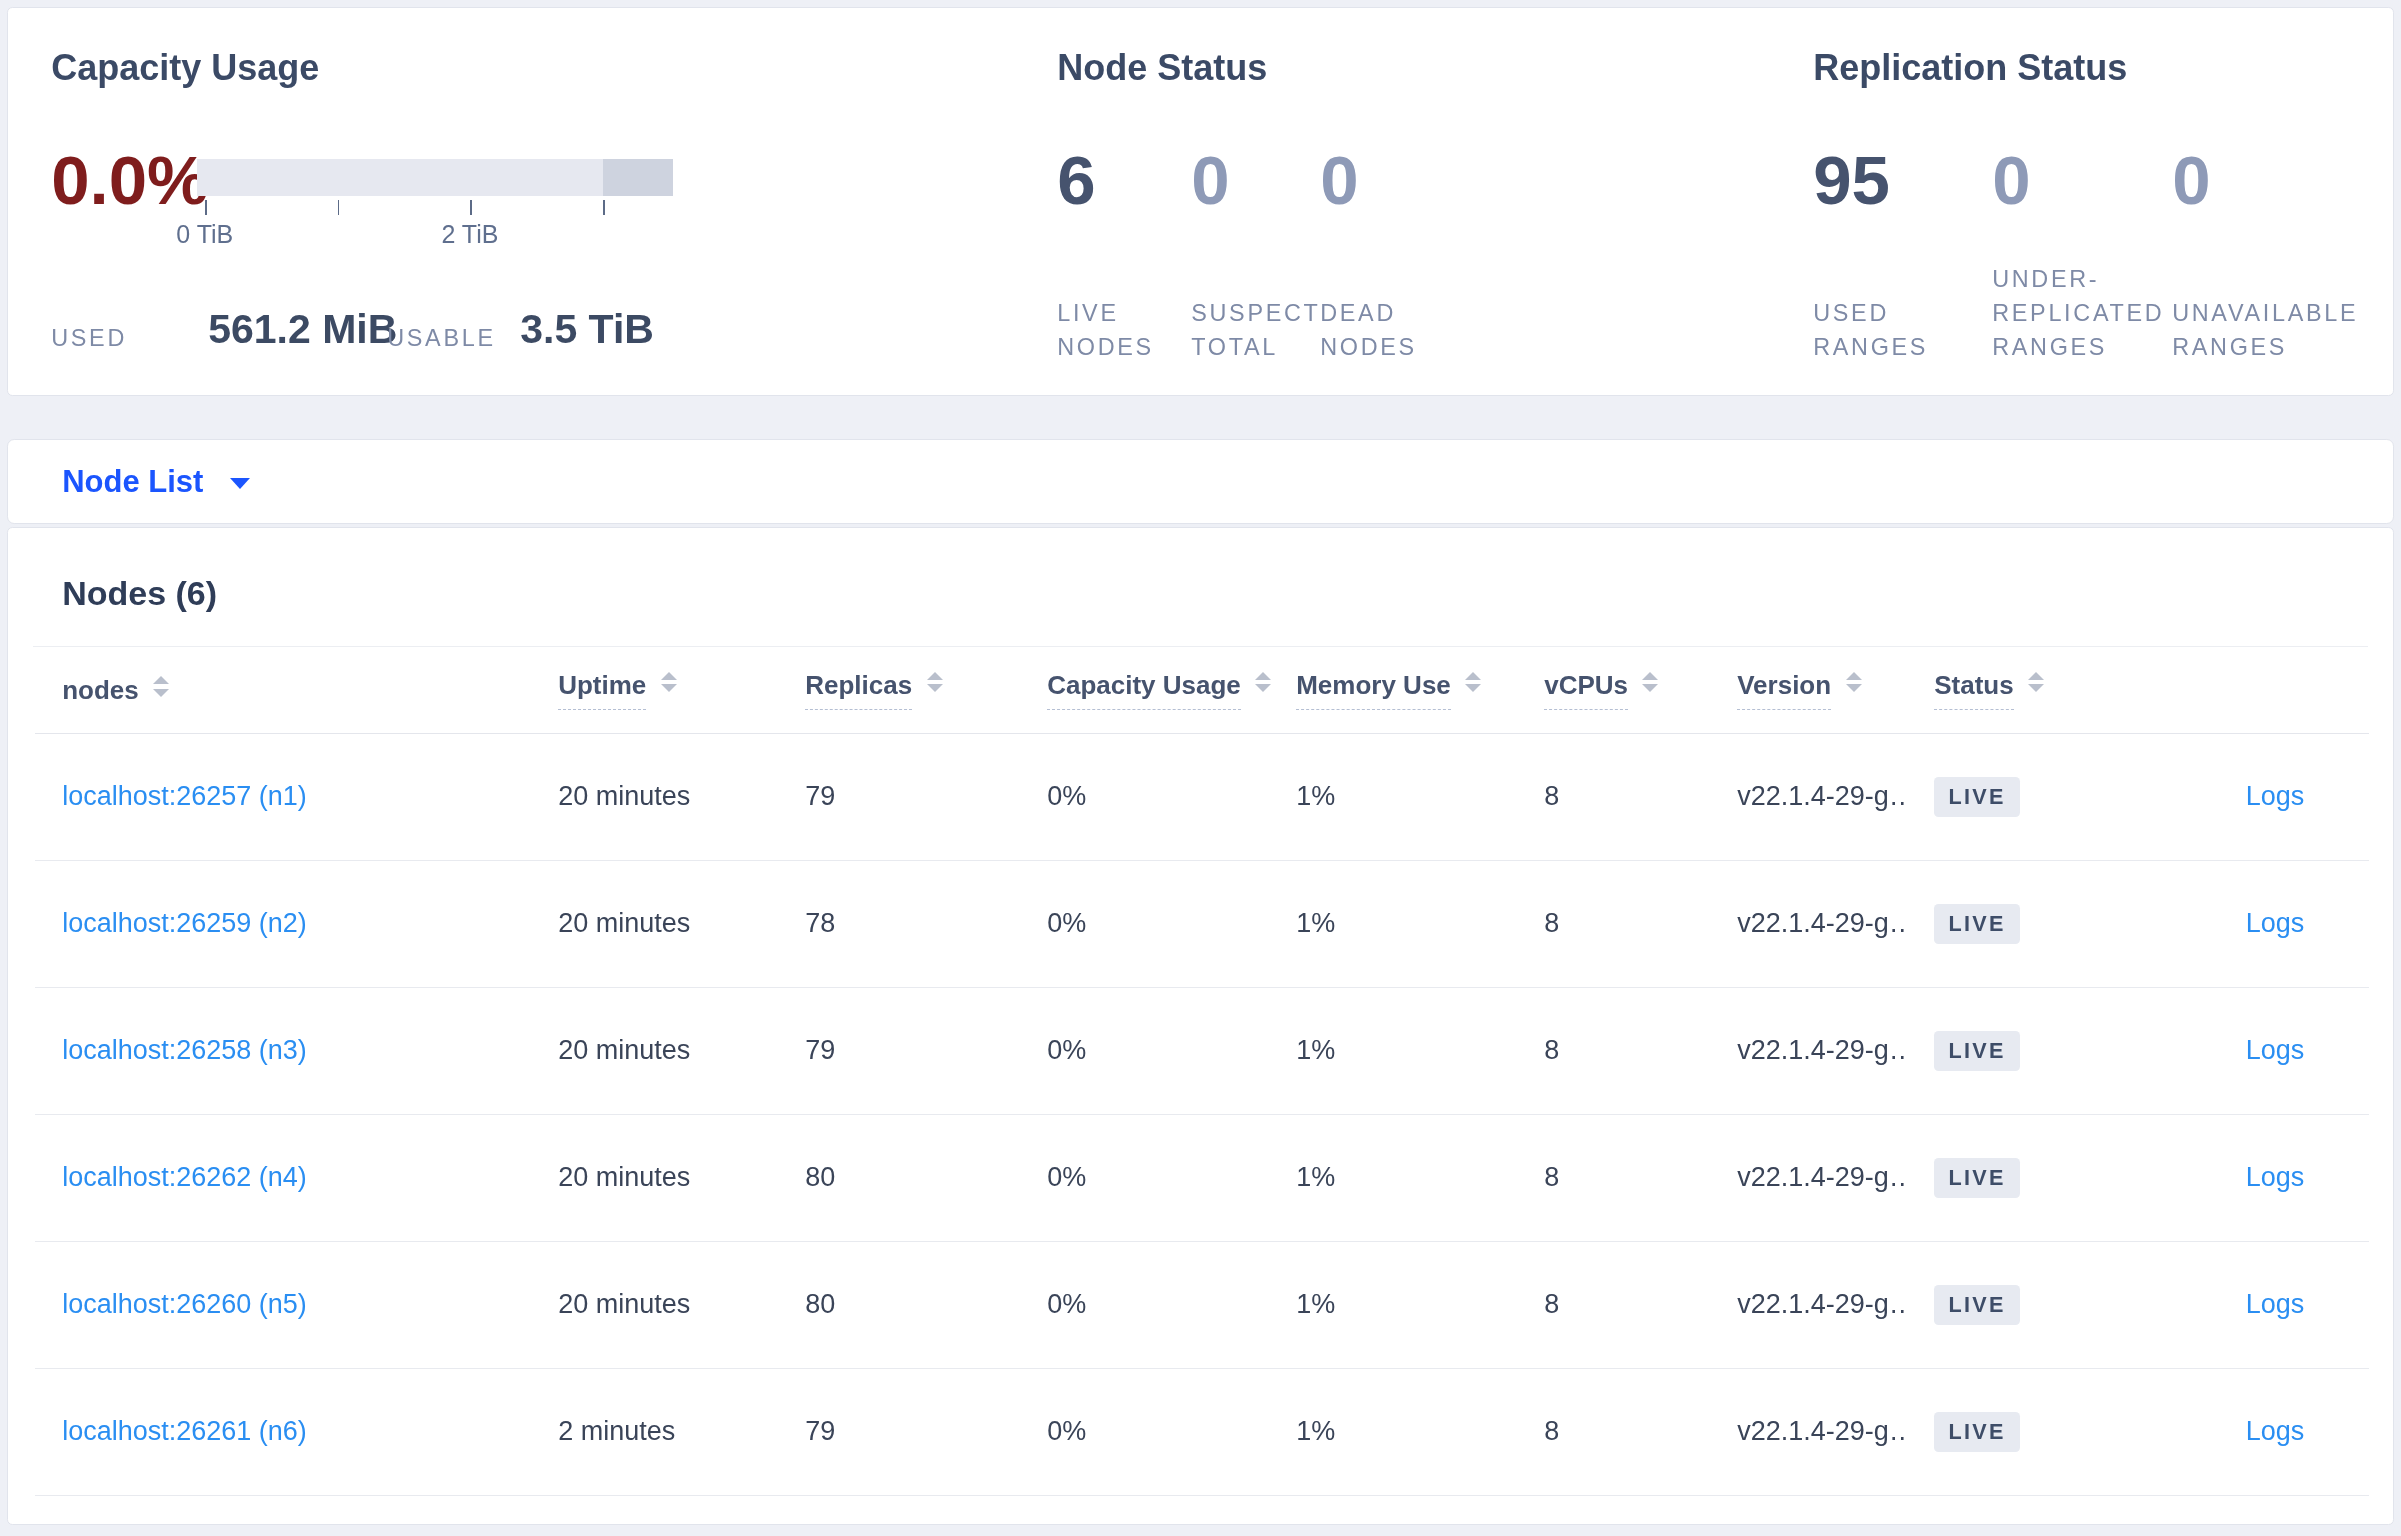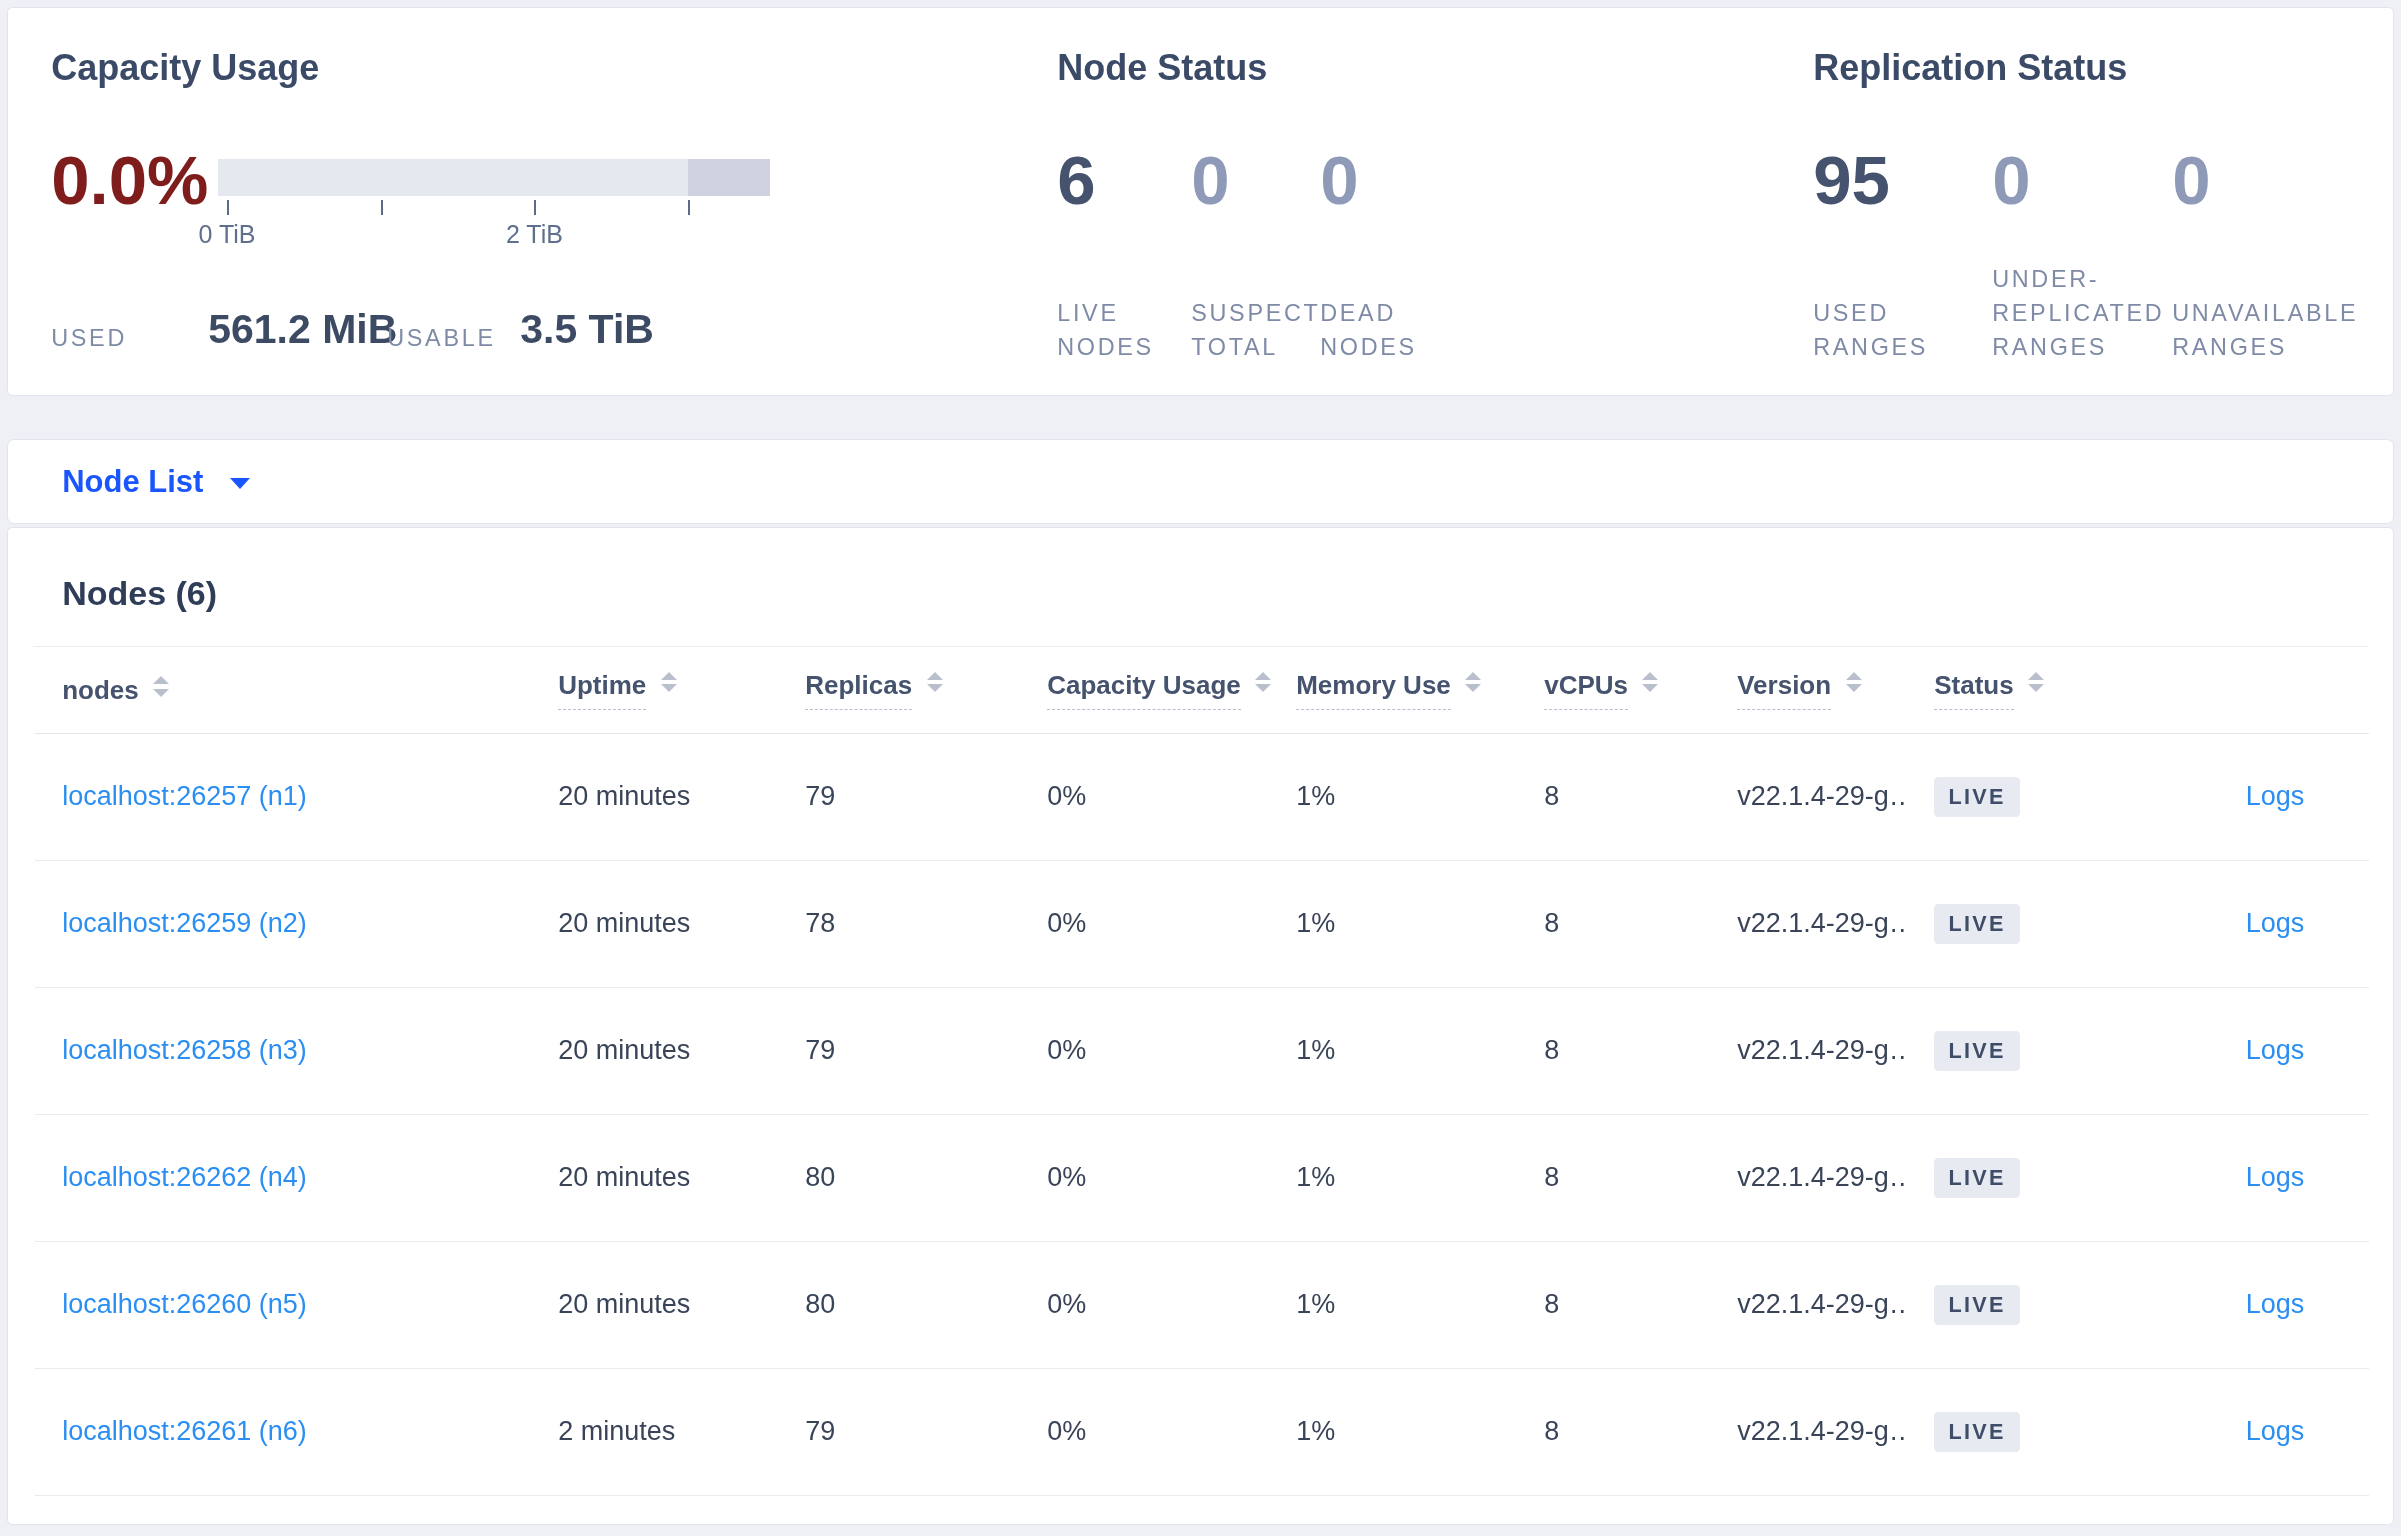--- a/index.html
+++ b/index.html
@@ -30,22 +30,22 @@
   .t-repl{left:1805px;}
 
   .big-num{
     position:absolute;top:135px;
     font-size:69px;font-weight:600;line-height:1.1;color:#7f1d1d;
   }
   .pct{left:43px;}
 
   
   .cap-bar{
-    position:absolute;left:189px;top:151px;width:552px;height:37px;
-    font-size:0;white-space:nowrap;margin-left:21px;
+    position:absolute;left:189px;top:151px;width:476px;height:37px;
+    font-size:0;white-space:nowrap;
   }
   .bar-light{display:inline-block;height:37px;background:#e6e8f0;}
   .bar-dark{display:inline-block;height:37px;background:#ced3df;}
   .tick{
     position:absolute;top:41px;width:1.8px;height:15.3px;background:#5c6b87;
   }
   .tick-label{
     position:absolute;top:61px;transform:translateX(-50%);
     font-size:25px;color:#5f6f8e;white-space:nowrap;
   }

